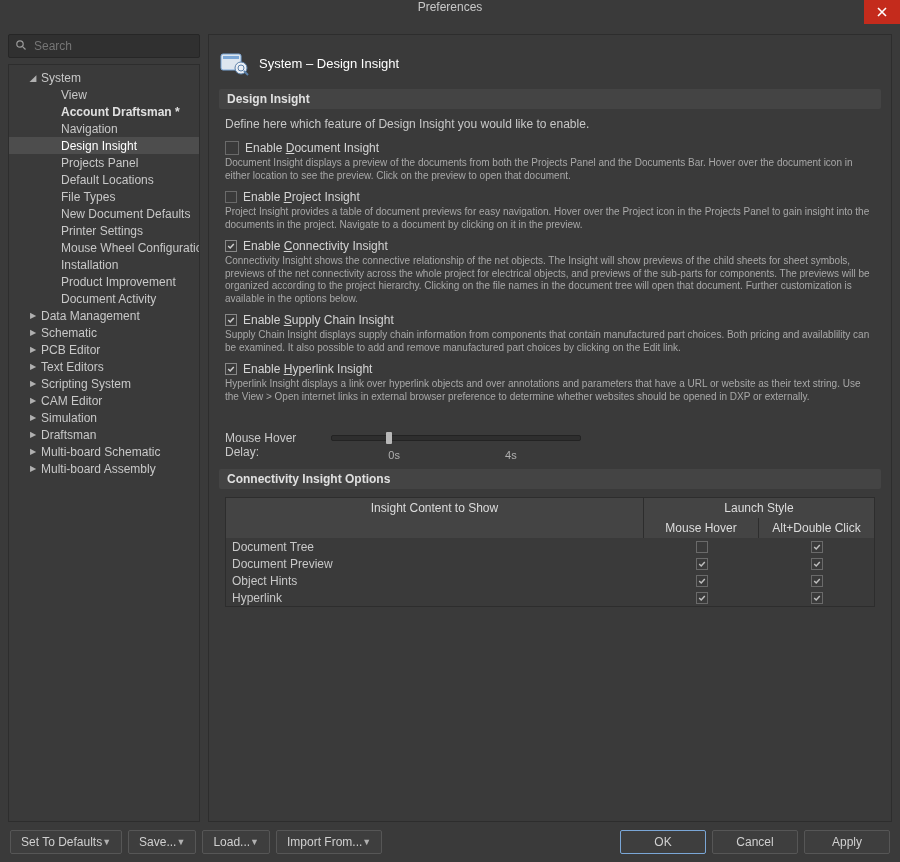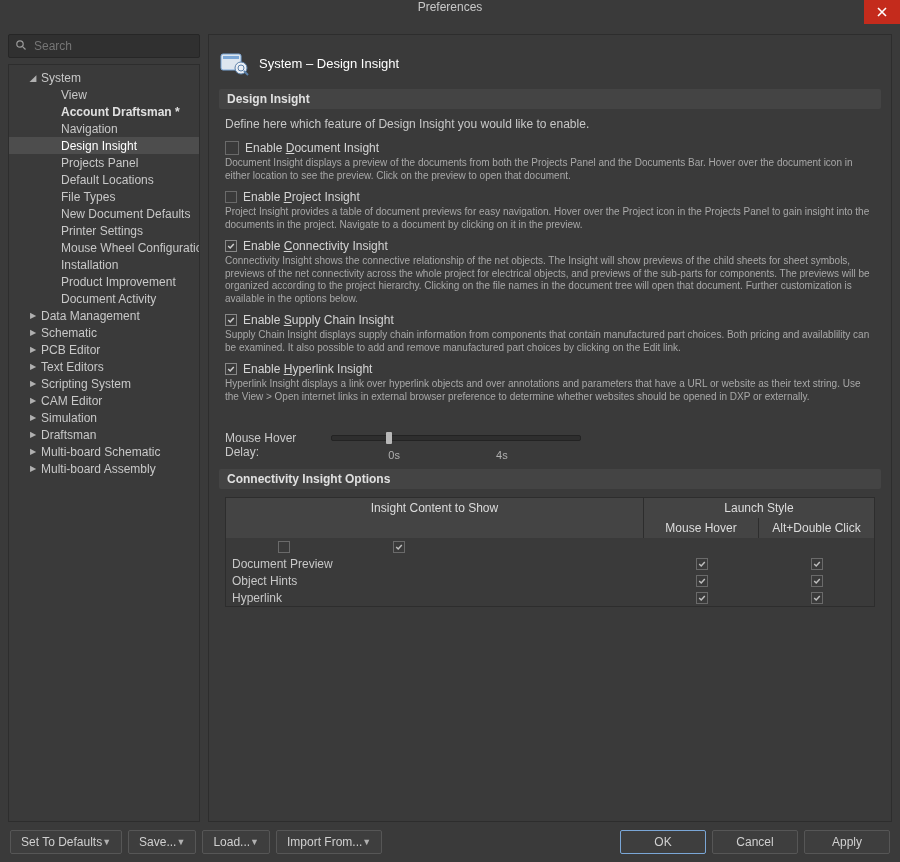--- a/index.html
+++ b/index.html
@@ -527,21 +527,21 @@
         <div class="slider-row">
           <div class="slabel">Mouse Hover Delay:</div>
           <div class="slider-wrap">
             <div class="slider-track">
               <div class="track-bg"></div>
               <div class="thumb"></div>
             </div>
             <div class="slider-ticks">
               <span style="visibility:hidden">.</span>
               <span class="slider-mid" style="position:relative; left:-20px">0s</span>
-              <span style="position:relative; left:4px">4s</span>
+              <span style="position:relative; left:13px">4s</span>
               <span style="visibility:hidden">.</span>
             </div>
           </div>
         </div>
       </div>
 
       <div class="section-head">Connectivity Insight Options</div>
       <div class="section-body">
         <div class="table">
           <div class="thead">
@@ -550,20 +550,21 @@
               <span style="width:100%; text-align:center">Launch Style</span>
             </div>
           </div>
           <div class="thead row2">
             <div class="th col-content"></div>
             <div class="th col-hover">Mouse Hover</div>
             <div class="th col-alt">Alt+Double Click</div>
           </div>
           <div class="tbody" id="tbody">
               <div class="tr">
+                <div class="td col-content">Document Tree</div>
                 <div class="td col-hover">
                   <span class="mini-chk"></span>
                 </div>
                 <div class="td col-alt">
                   <span class="mini-chk checked">
                     <svg viewBox="0 0 10 10" width="8" height="8">
                       <path d="M1.5 5 L4 7.5 L8.5 2.5" stroke="#bfbfbf" stroke-width="1.8" fill="none"></path>
                     </svg>
                   </span>
                 </div>

